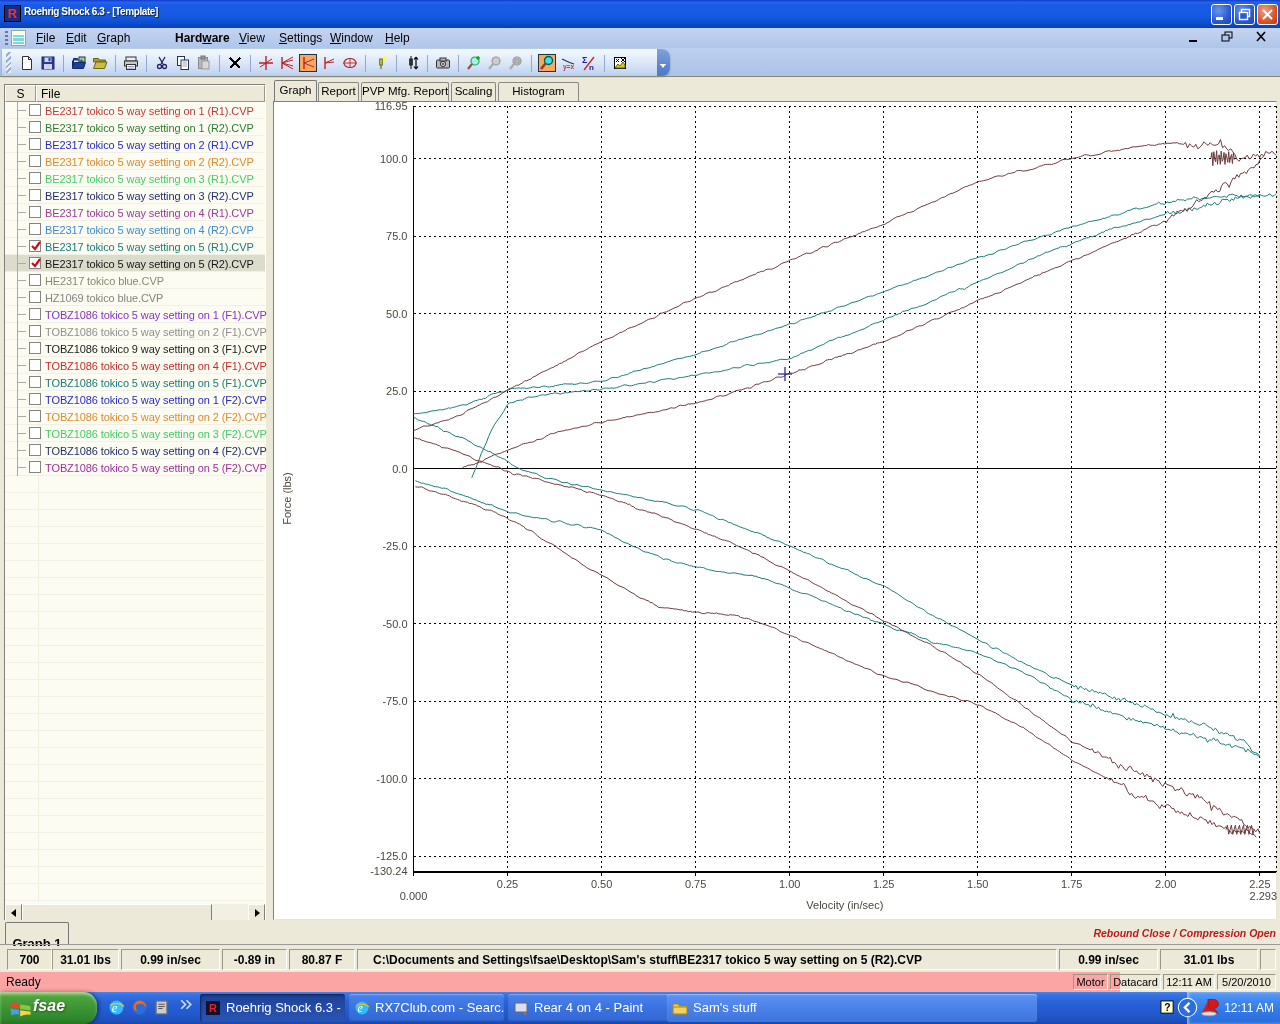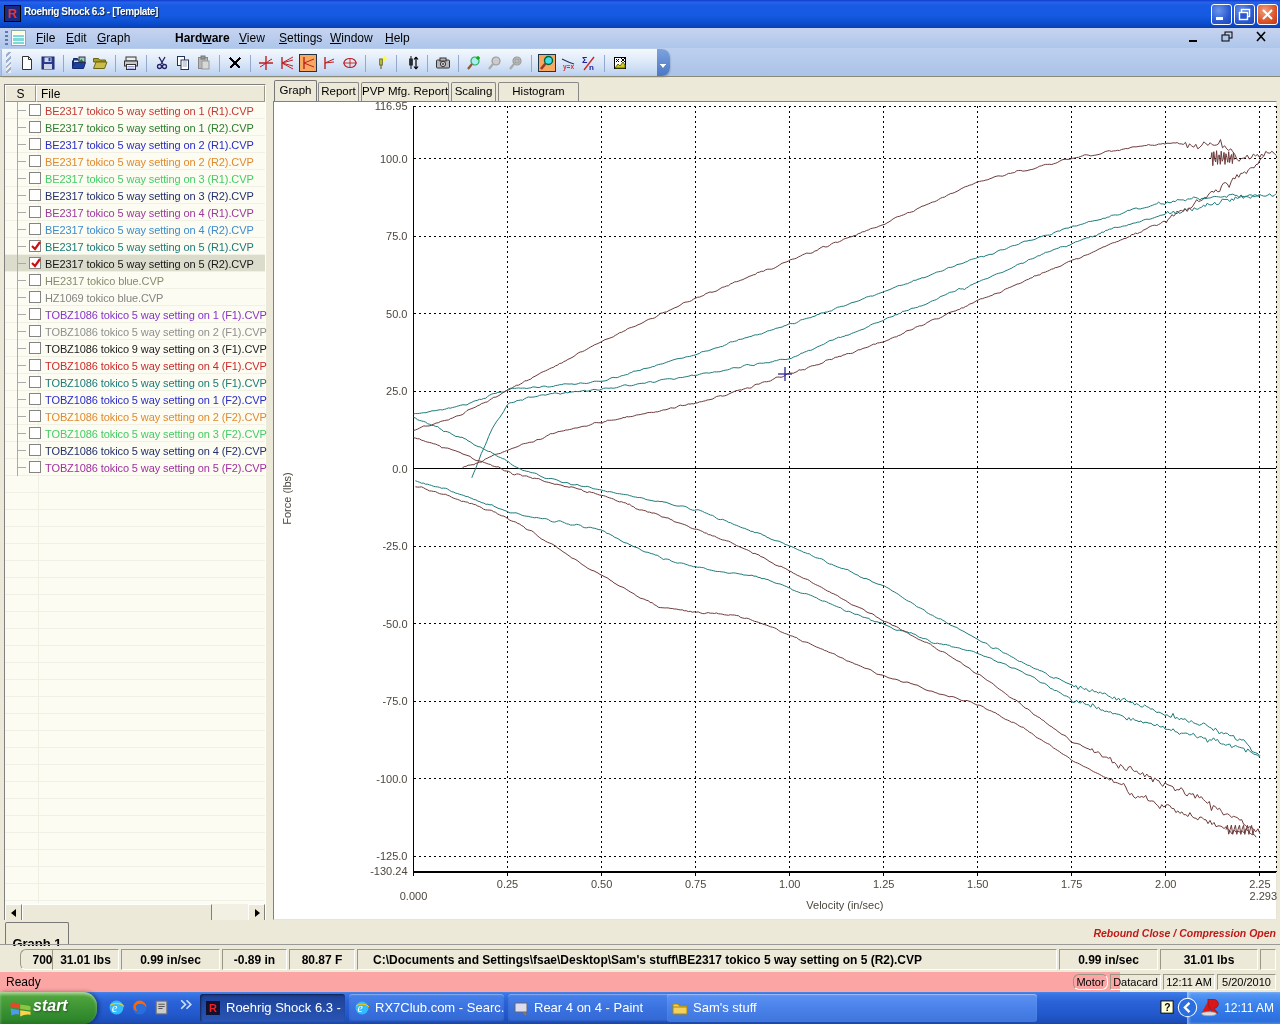--- a/index.html
+++ b/index.html
@@ -585,48 +585,48 @@
       <line x1="511.0" y1="265.0" x2="511.0" y2="279.0" stroke="#2a2a9a" stroke-width="1.3"></line>
   </svg>
 </div>
 
 <div class="abs" id="bband">
   <div id="gtab1">Graph 1</div>
   <div class="redtxt">Rebound Close / Compression Open</div>
 </div>
 
 <div class="abs" id="cells">
-  <div class="cell" style="left:20px;width:45px;border-radius:6px;">700</div>
+  <div class="cell" style="left:7px;width:45px;">700</div>
   <div class="cell" style="left:52px;width:67px;">31.01 lbs</div>
   <div class="cell" style="left:121px;width:99px;">0.99 in/sec</div>
   <div class="cell" style="left:222px;width:65px;">-0.89 in</div>
   <div class="cell" style="left:289px;width:66px;">80.87 F</div>
   <div class="cell" style="left:357px;width:700px;text-align:left;padding-left:15px;">C:\Documents and Settings\fsae\Desktop\Sam's stuff\BE2317 tokico 5 way setting on 5 (R2).CVP</div>
   <div class="cell" style="left:1059px;width:99px;">0.99 in/sec</div>
   <div class="cell" style="left:1160px;width:98px;">31.01 lbs</div>
   <div class="cell" style="left:1260px;width:16px;"></div>
 </div>
 
 <div class="abs" id="ready">
   <span class="rtxt">Ready</span>
-  <div class="rcell" style="left:1073px;width:35px;border-radius:6px;">Motor</div>
+  <div class="rcell" style="left:1073px;width:35px;">Motor</div>
   <div class="rcell" style="left:1110px;width:51px;">Datacard</div>
   <div class="rcell" style="left:1163px;width:52px;">12:11 AM</div>
   <div class="rcell" style="left:1217px;width:59px;">5/20/2010</div>
 </div>
 
 <div class="abs" id="taskbar">
   <div id="startbtn">
     <svg id="winflag" width="23" height="21" viewBox="0 0 23 21">
       <path d="M1.5 5.8 C3.5 4.2 5.5 4 7.5 5 L10 6 L10 10.6 L1.5 9.2 Z" fill="#e8482a"></path>
       <path d="M11.2 6.4 L20 7.8 C21 8 21.5 8.4 21.5 9.2 L21.5 12.4 L11.2 10.9 Z" fill="#8dc63f"></path>
       <path d="M1.5 10.6 L10 12 L10 16.6 C7.5 15.8 4.5 16.2 2.5 17.6 Z" fill="#4a9de8"></path>
       <path d="M11.2 12.3 L21.5 13.8 L21.5 17 C18.5 16 14.5 16.8 11.2 18.6 Z" fill="#ffd24a"></path>
     </svg>
-    <span class="stxt">start</span>
+    <span class="stxt">fsae</span>
   </div>
   <svg class="qlicon" style="left:108px;" viewBox="0 0 16 16">
       <circle cx="8" cy="8" r="6.5" fill="#3bf"></circle>
       <text x="3.5" y="12" font-size="12" font-style="italic" fill="#fff" font-family="Liberation Serif">e</text>
       <path d="M2 6 C6 3 13 4 15 7" stroke="#fc0" fill="none"></path>
     </svg>
   <svg class="qlicon" style="left:131px;" viewBox="0 0 16 16">
       <circle cx="8" cy="8" r="6.5" fill="#2a6edb"></circle>
       <path d="M8 1.5 A6.5 6.5 0 0 1 14.5 8 C12 4 9 4 6 5 C4 6.5 4 9 6 11 C4.5 11.5 3 10.5 2.5 9 A6 6 0 0 1 8 1.5z" fill="#f60"></path>
     </svg>

